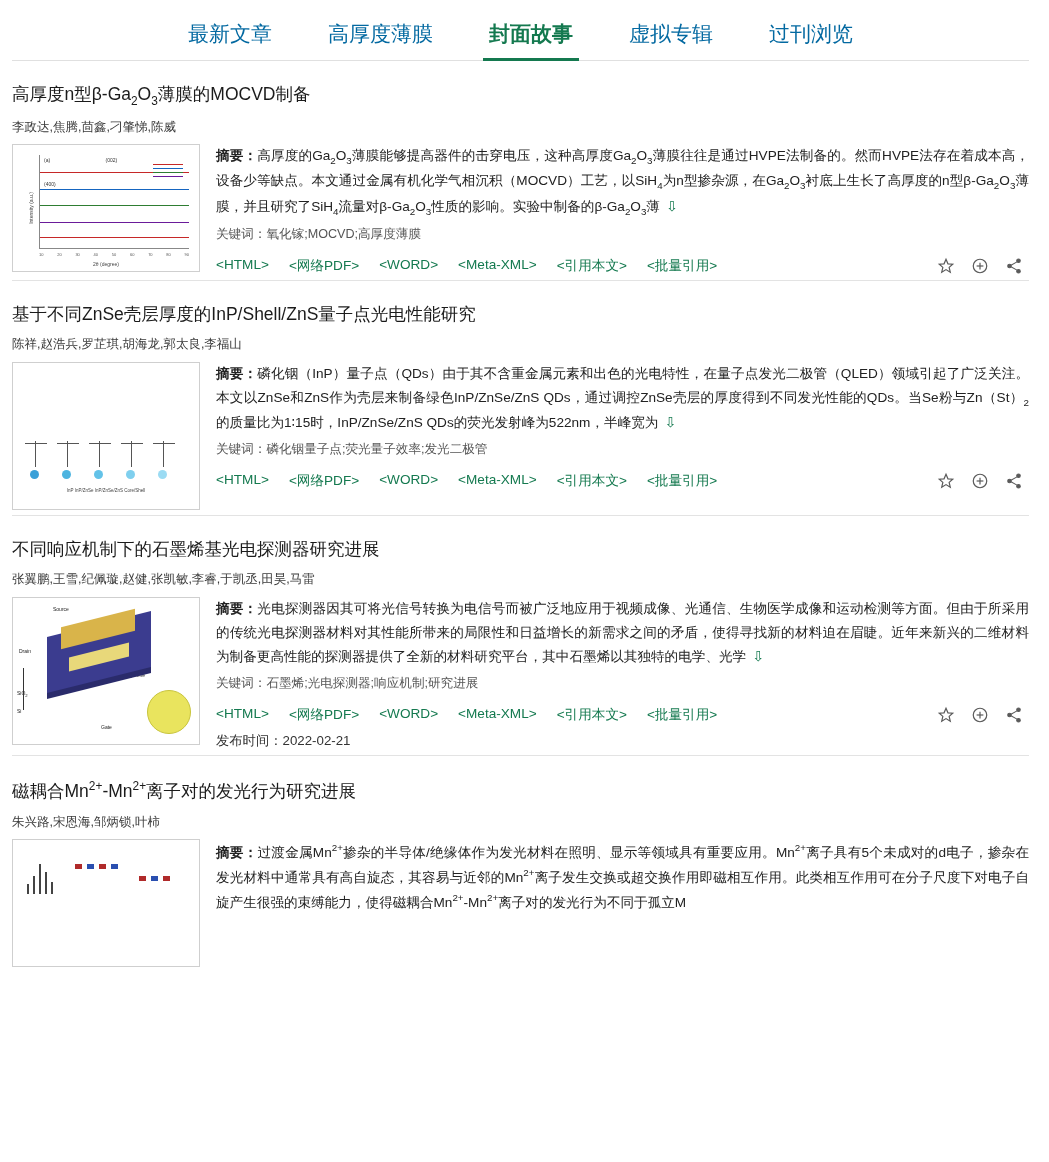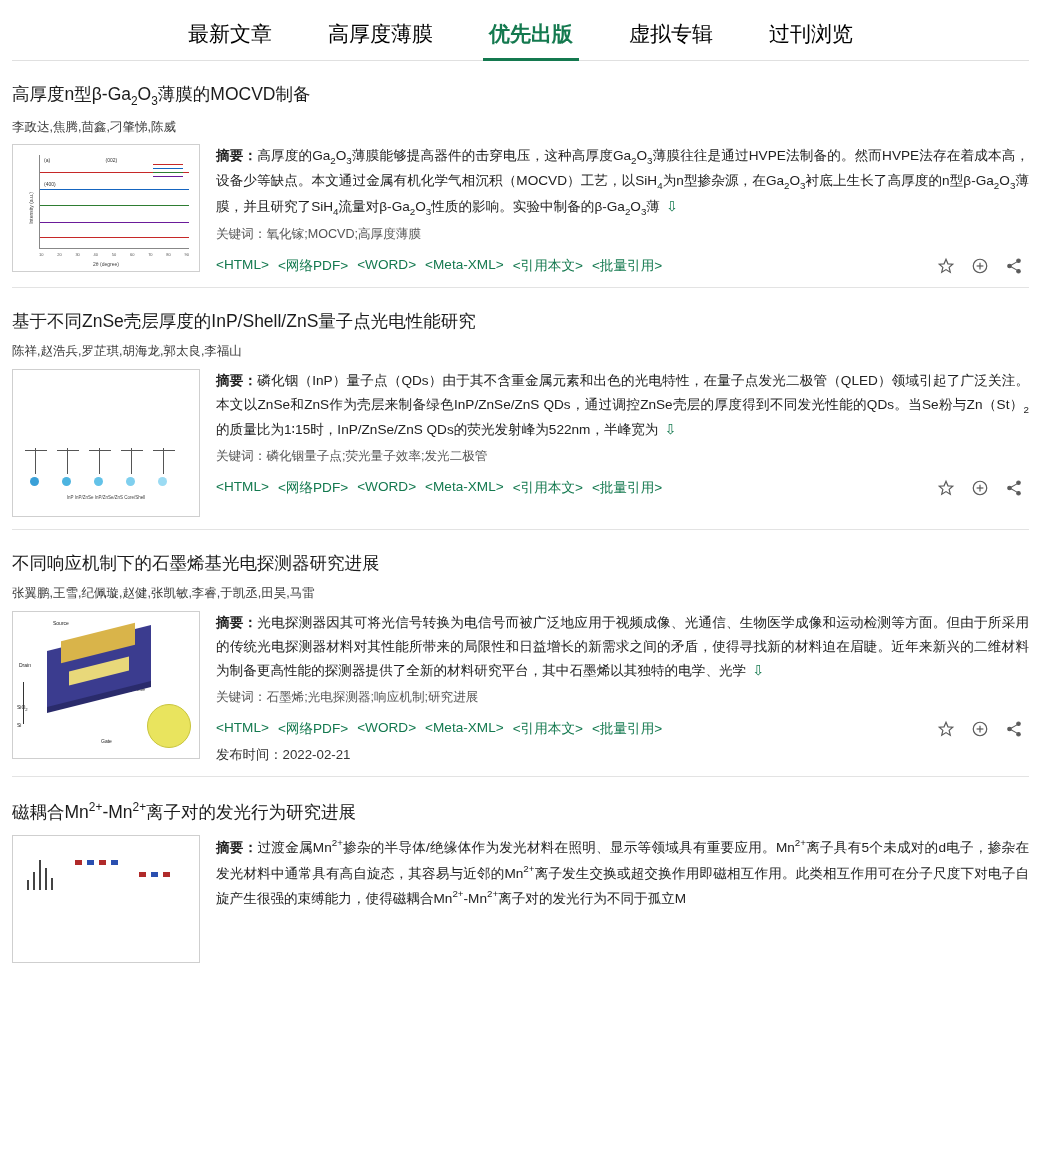--- a/index.html
+++ b/index.html
@@ -21,21 +21,21 @@
     display: flex;
     justify-content: center;
     align-items: flex-end;
     gap: 0px;
     padding-top: 14px;
     border-bottom: 1px solid #e0e0e0;
     margin: 0 20px 0 12px;
   }
   .tab {
     font-size: 21px;
-    color: #000000;
+    color: #0369a1;
     padding: 6px 28px 12px 28px;
     cursor: pointer;
     white-space: nowrap;
     position: relative;
   }
   .tab.active {
     color: #14794f;
     font-weight: bold;
   }
   .tab.active::after {
@@ -47,21 +47,21 @@
     height: 3px;
     background: #14794f;
   }
 
   
   .list {
     padding: 0 20px 0 12px;
   }
   .article {
     border-bottom: 1px solid #e3e3e3;
-    padding: 22px 0 12px 0;
+    padding: 22px 0 5px 0;
   }
   .article:last-child { border-bottom: none; }
 
   .title {
     font-size: 17.5px;
     color: #1b1b1b;
     margin: 0 0 10px 0;
     line-height: 1.35;
   }
   .title sub, .title sup {
@@ -119,21 +119,21 @@
   }
 
   .linkrow {
     display: flex;
     align-items: center;
     gap: 8px;
     flex-wrap: nowrap;
   }
   .links {
     display: flex;
-    gap: 9px;
+    gap: 20px;
     flex-wrap: wrap;
     font-size: 13.6px;
     justify-content: flex-end;
   }
   .links a {
     color: #14794f;
     text-decoration: none;
     cursor: pointer;
     white-space: nowrap;
   }
@@ -235,21 +235,21 @@
     position: absolute; width: 7px; height: 5px; background: #b02a2a;
   }
   .fig4 .blkb { background: #2a4fb0; }
 </style>
 </head>
 <body>
 
 <div class="tabbar">
   <div class="tab">最新文章</div>
   <div class="tab">高厚度薄膜</div>
-  <div class="tab active">优先出版</div>
+  <div class="tab active">封面故事</div>
   <div class="tab">虚拟专辑</div>
   <div class="tab">过刊浏览</div>
 </div>
 
 <div class="list">
 
   <div class="article">
     <div class="title">高厚度n型β-Ga<sub>2</sub>O<sub>3</sub>薄膜的MOCVD制备</div>
     <div class="authors">李政达,焦腾,茴鑫,刁肇悌,陈威</div>
     <div class="body">
@@ -468,20 +468,21 @@
         </div>
         <div class="pubdate">
           <span>发布时间：</span><span>2022-02-21</span>
         </div>
       </div>
     </div>
   </div>
 
   <div class="article">
     <div class="title">磁耦合Mn<sup>2+</sup>-Mn<sup>2+</sup>离子对的发光行为研究进展</div>
+    <div class="authors">朱兴路,宋恩海,邹炳锁,叶柿</div>
     <div class="body">
       <div class="thumb fig4">
         <div class="spec">
           <div class="bar" style="left:6px;  height:10px;"></div>
           <div class="bar" style="left:12px; height:18px;"></div>
           <div class="bar" style="left:18px; height:30px;"></div>
           <div class="bar" style="left:24px; height:22px;"></div>
           <div class="bar" style="left:30px; height:12px;"></div>
           <div class="blk" style="left:54px; top:10px;"></div>
           <div class="blk blkb" style="left:66px; top:10px;"></div>

